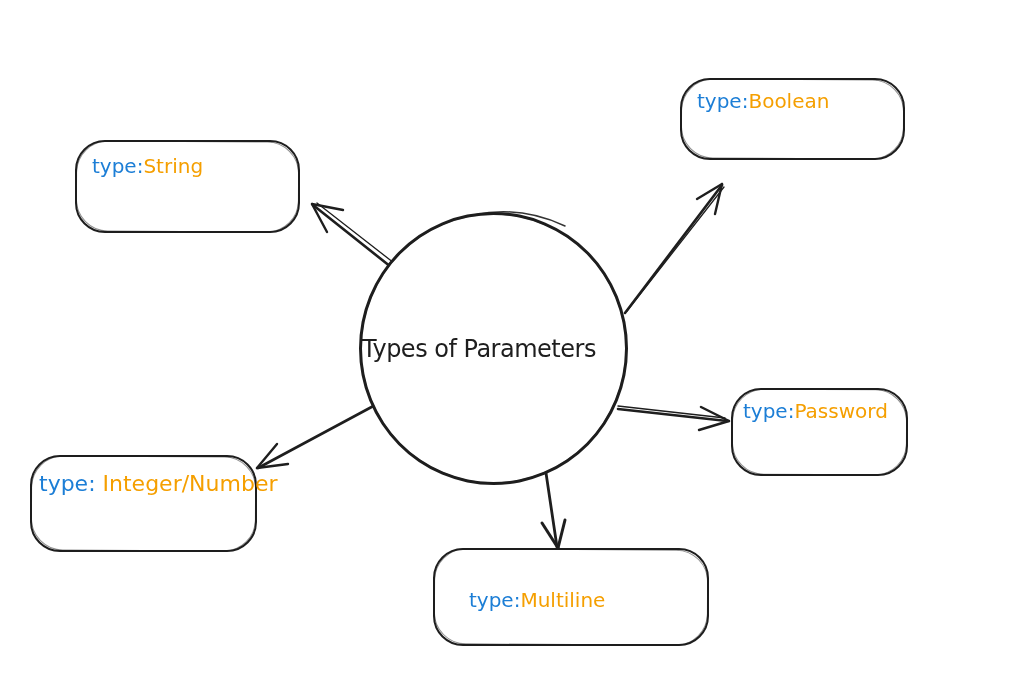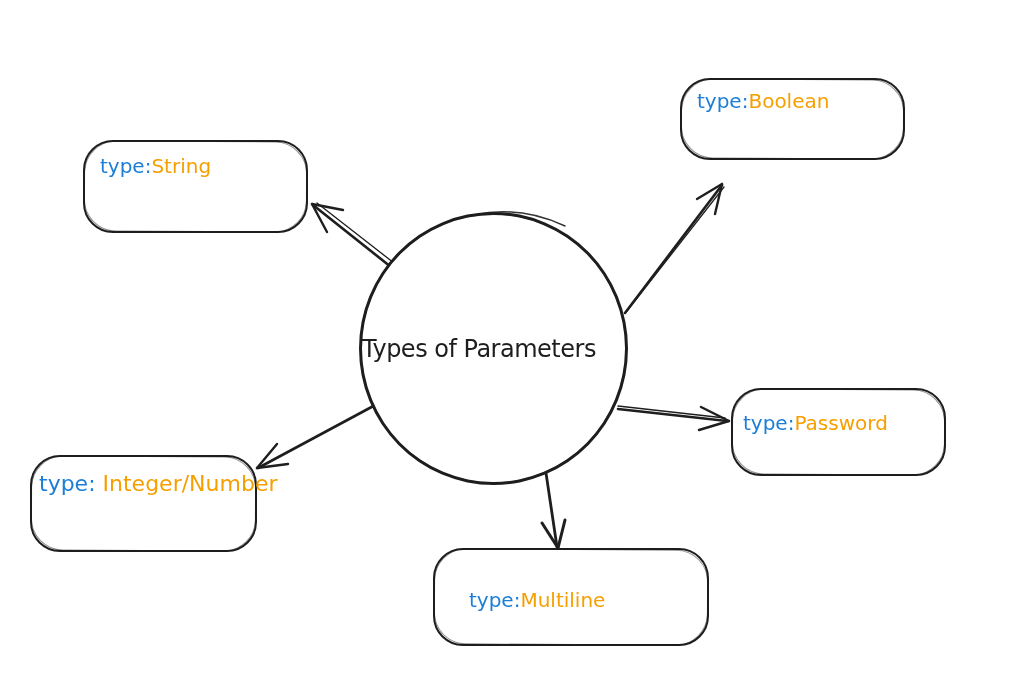--- a/index.html
+++ b/index.html
@@ -73,23 +73,23 @@
     inset: -1px;
     border: 1px solid rgba(30,30,30,0.5);
     border-radius: 32px;
     transform: rotate(0.35deg);
     pointer-events: none;
   }
   .node .label { white-space: nowrap; }
   .node .prefix { color: var(--type-prefix); }
   .node .value  { color: var(--type-value); }
 
-  .node-string    { left: 83px;  top: 140px; width: 225px; height: 93px; padding: 12px 0 0 15px; }
+  .node-string    { left: 75px;  top: 140px; width: 225px; height: 93px; padding: 12px 0 0 15px; }
   .node-boolean   { left: 680px; top: 78px;  width: 225px; height: 82px; padding: 9px 0 0 15px; }
-  .node-password  { left: 731px; top: 388px; width: 215px; height: 88px; padding: 21px 0 0 10px; }
+  .node-password  { left: 731px; top: 388px; width: 177px; height: 88px; padding: 9px 0 0 10px; }
   .node-integer   { left: 30px;  top: 455px; width: 227px; height: 97px; padding: 14px 0 0 7px; font-size: 22px; }
   .node-multiline { left: 433px; top: 548px; width: 276px; height: 98px; padding: 38px 0 0 34px; }
 </style>
 </head>
 <body>
 
 <div class="canvas">
 
   <svg class="edges" viewBox="0 0 1009 679" aria-hidden="true">
 

